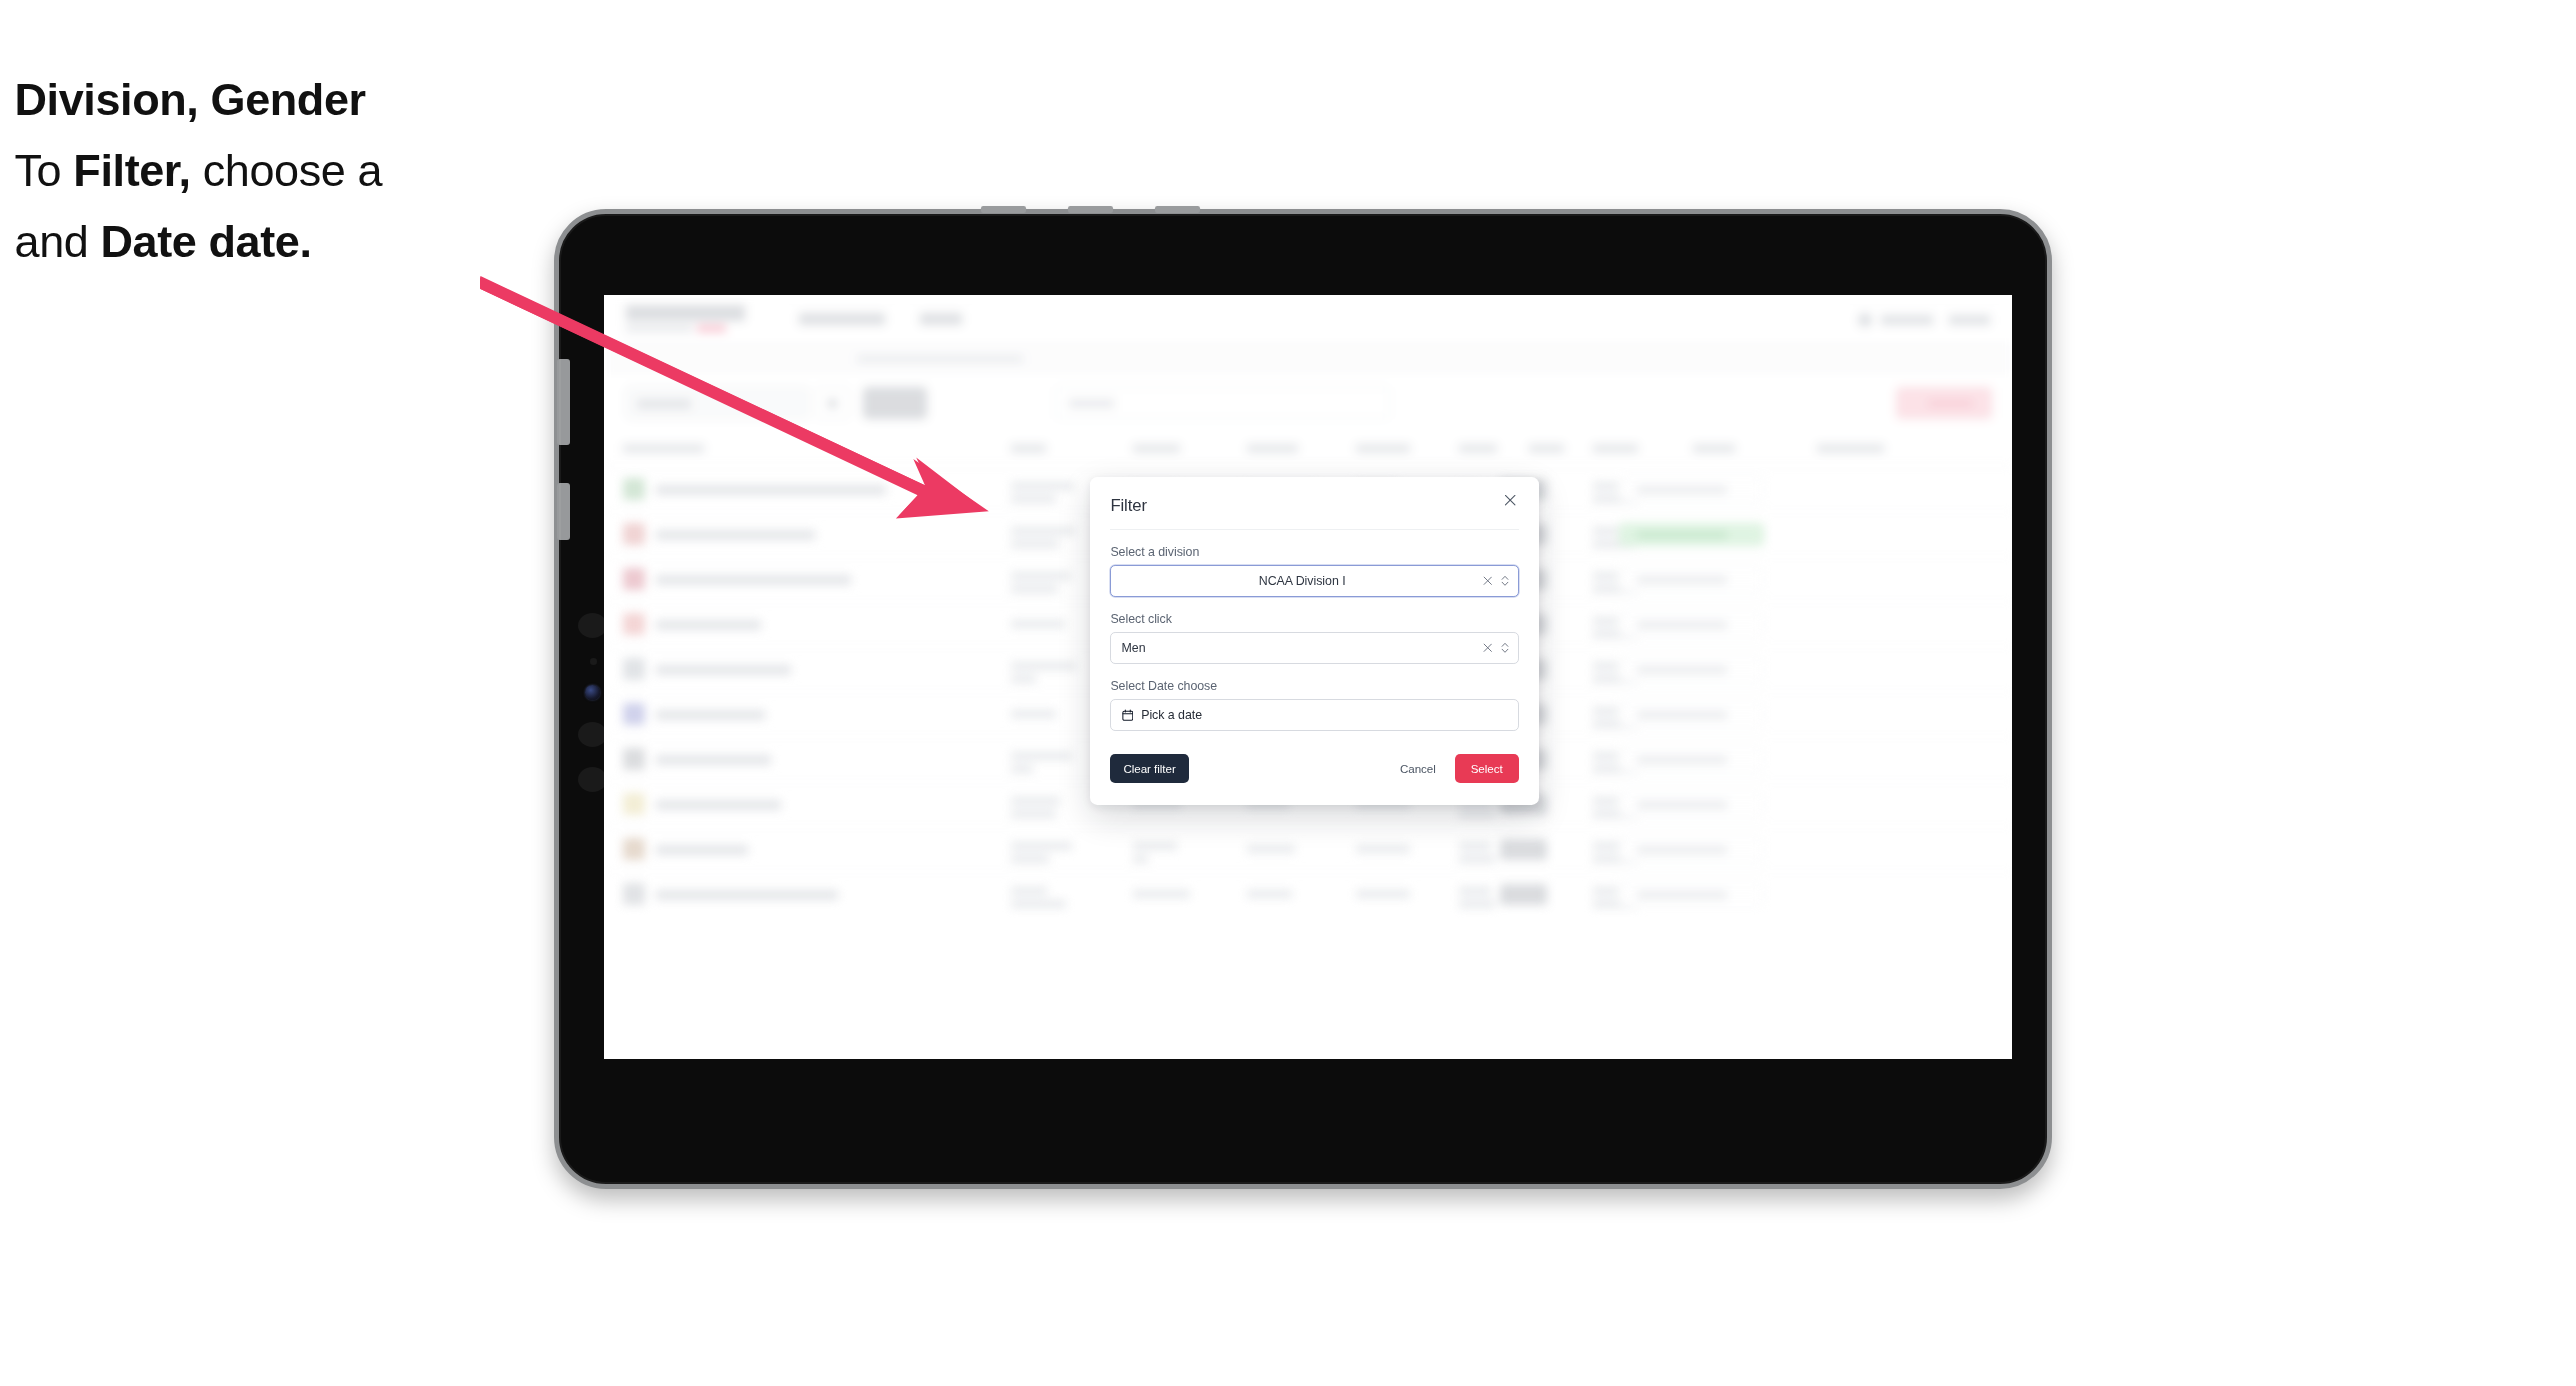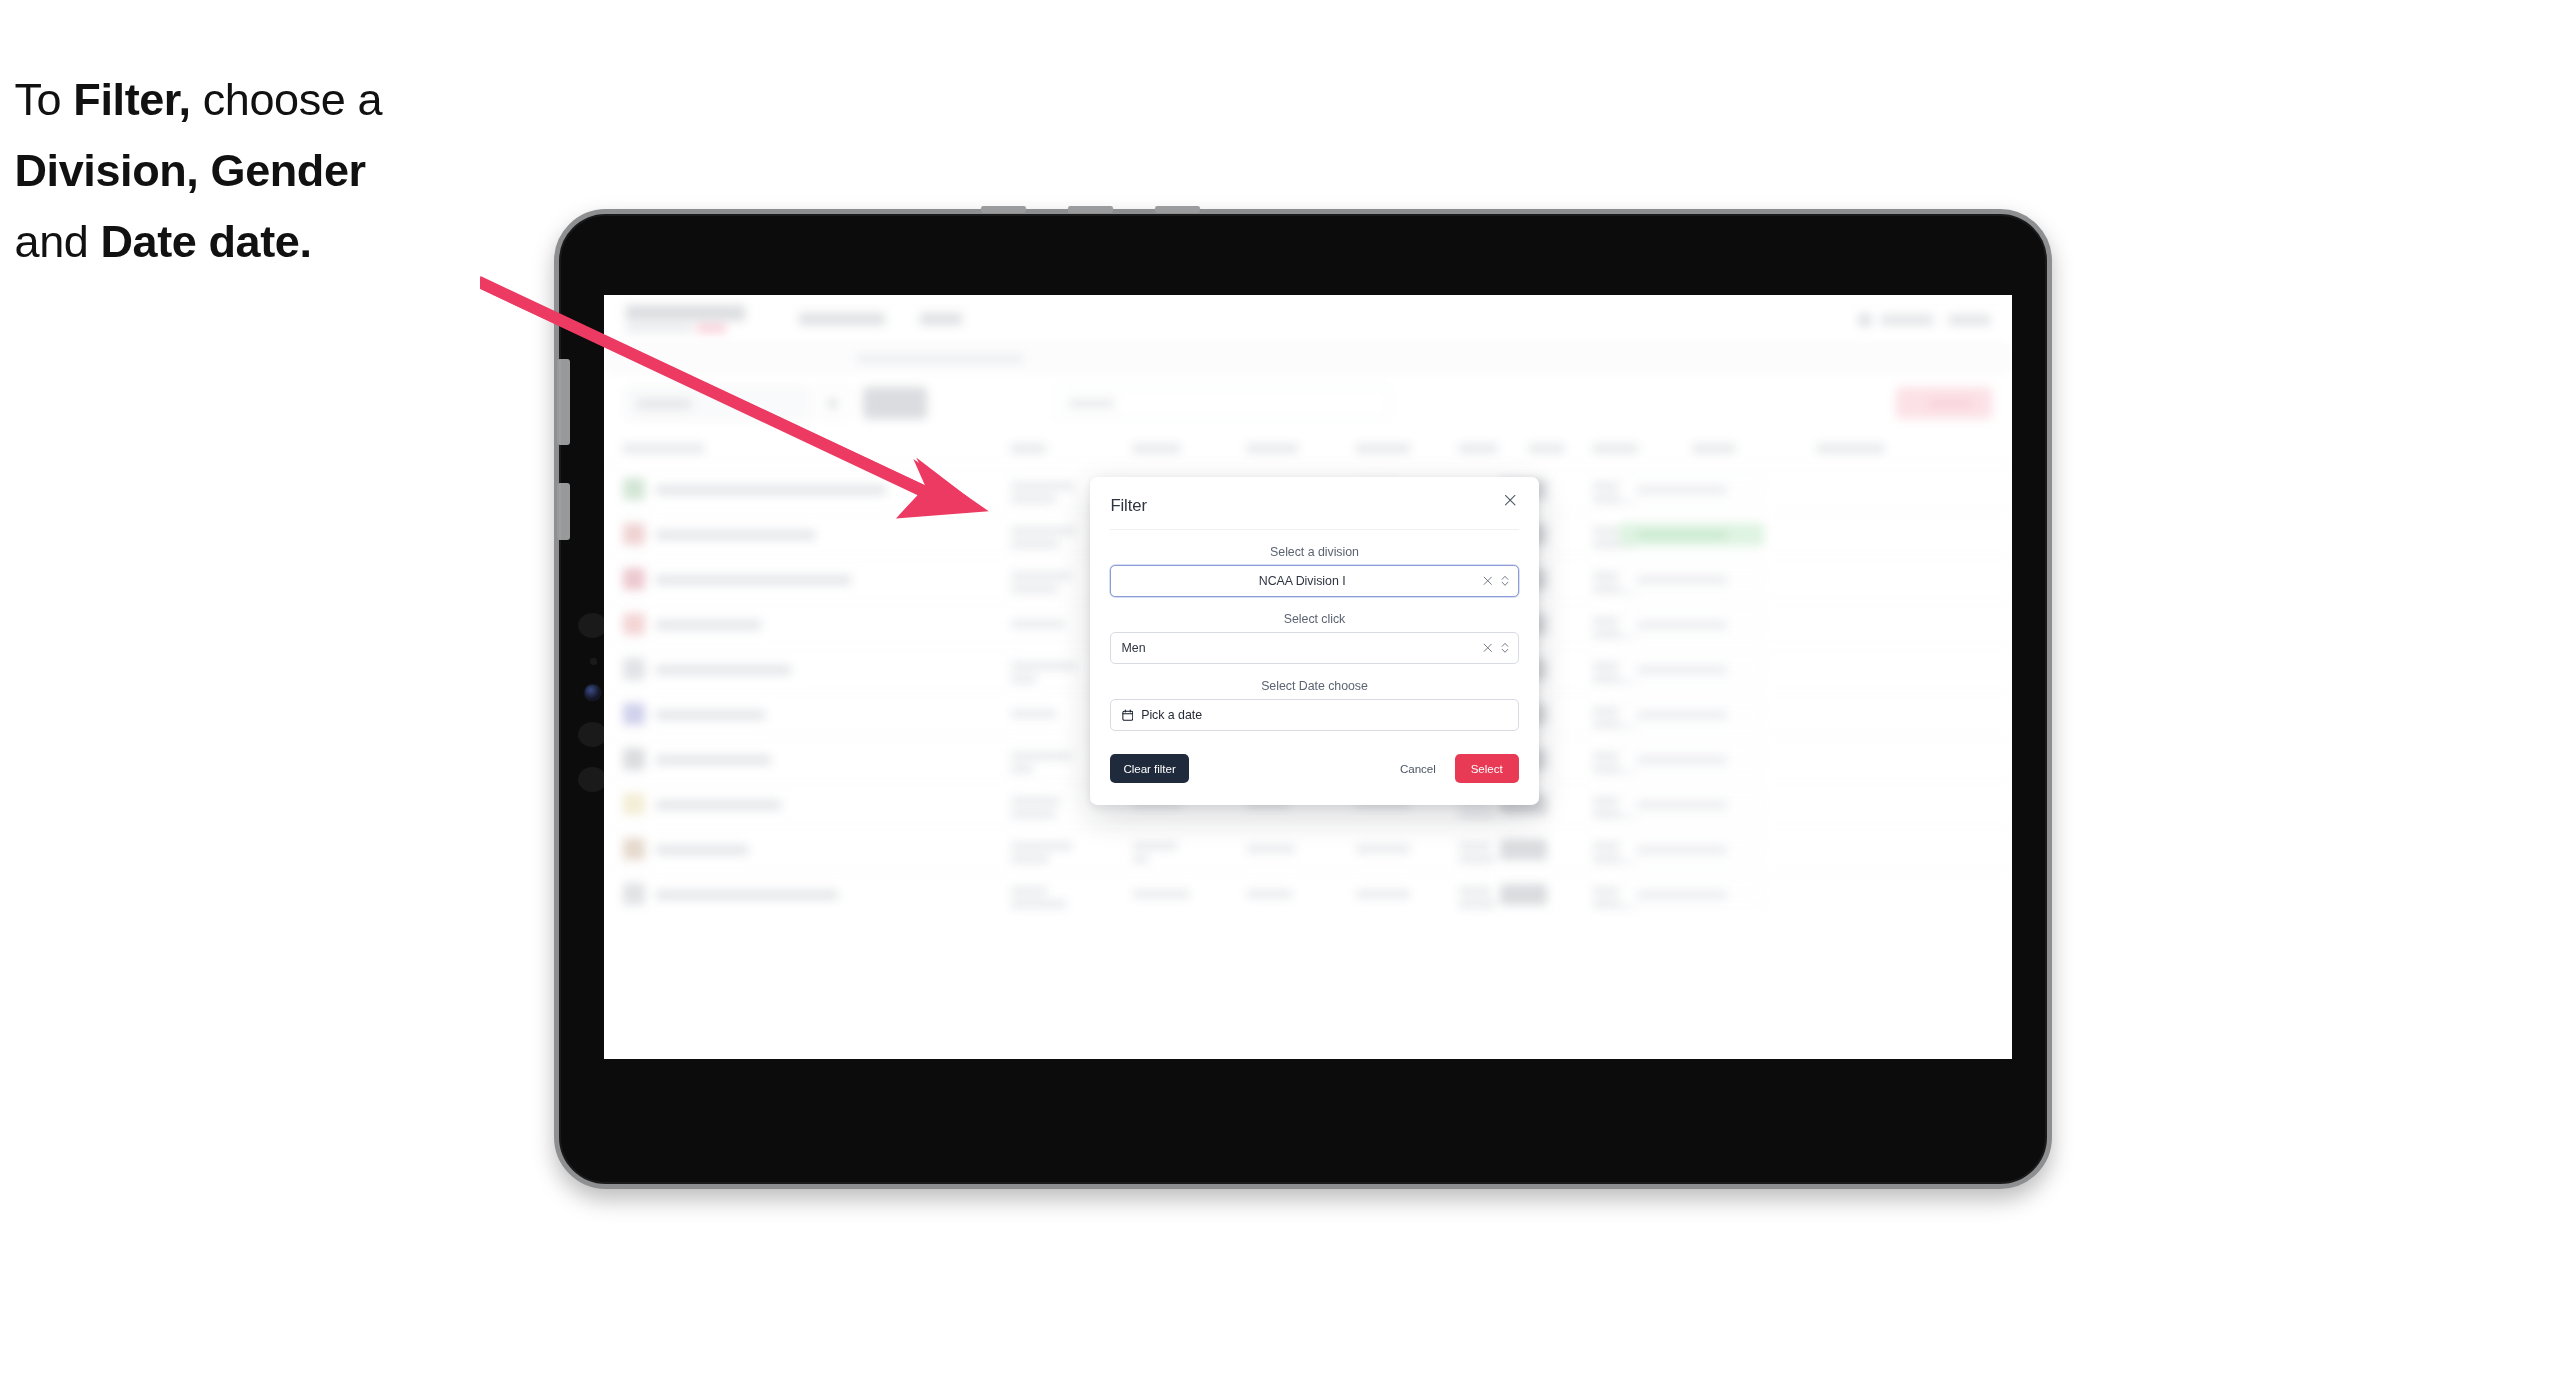--- a/index.html
+++ b/index.html
@@ -280,21 +280,20 @@
     display: flex; align-items: center; justify-content: center;
     cursor: pointer;
   }
   .dlg-close svg { display: block; }
 
   .field-label {
     margin-top: 14.5px;
     font-size: 12.4px;
     color: #5b6472;
     letter-spacing: -0.04px;
-    text-align: center;
   }
 
   .select-box {
     margin-top: 6.5px;
     height: 32px;
     background: #ffffff;
     border: 0.7px solid #d7dae0;
     border-radius: 5.1px;
     display: flex;
     align-items: center;
@@ -374,22 +373,22 @@
     height: 305px;
     pointer-events: none;
   }
 </style>
 </head>
 <body>
 
 <div id="stage">
 
   <div id="caption">
+    <span class="ln"><span class="b">Division, Gender</span></span>
     <span class="ln"><span>To </span><span class="b">Filter,</span><span> choose a</span></span>
-    <span class="ln"><span class="b">Division, Gender</span></span>
     <span class="ln"><span>and </span><span class="b">Date date.</span></span>
   </div>
 
   <div id="tablet">
 
     <div class="top-btn" style="left:422px;"></div>
     <div class="top-btn" style="left:509px;"></div>
     <div class="top-btn" style="left:596px;"></div>
 
     <div class="bezel-dot" style="top:145px;  height:86px;"></div>

